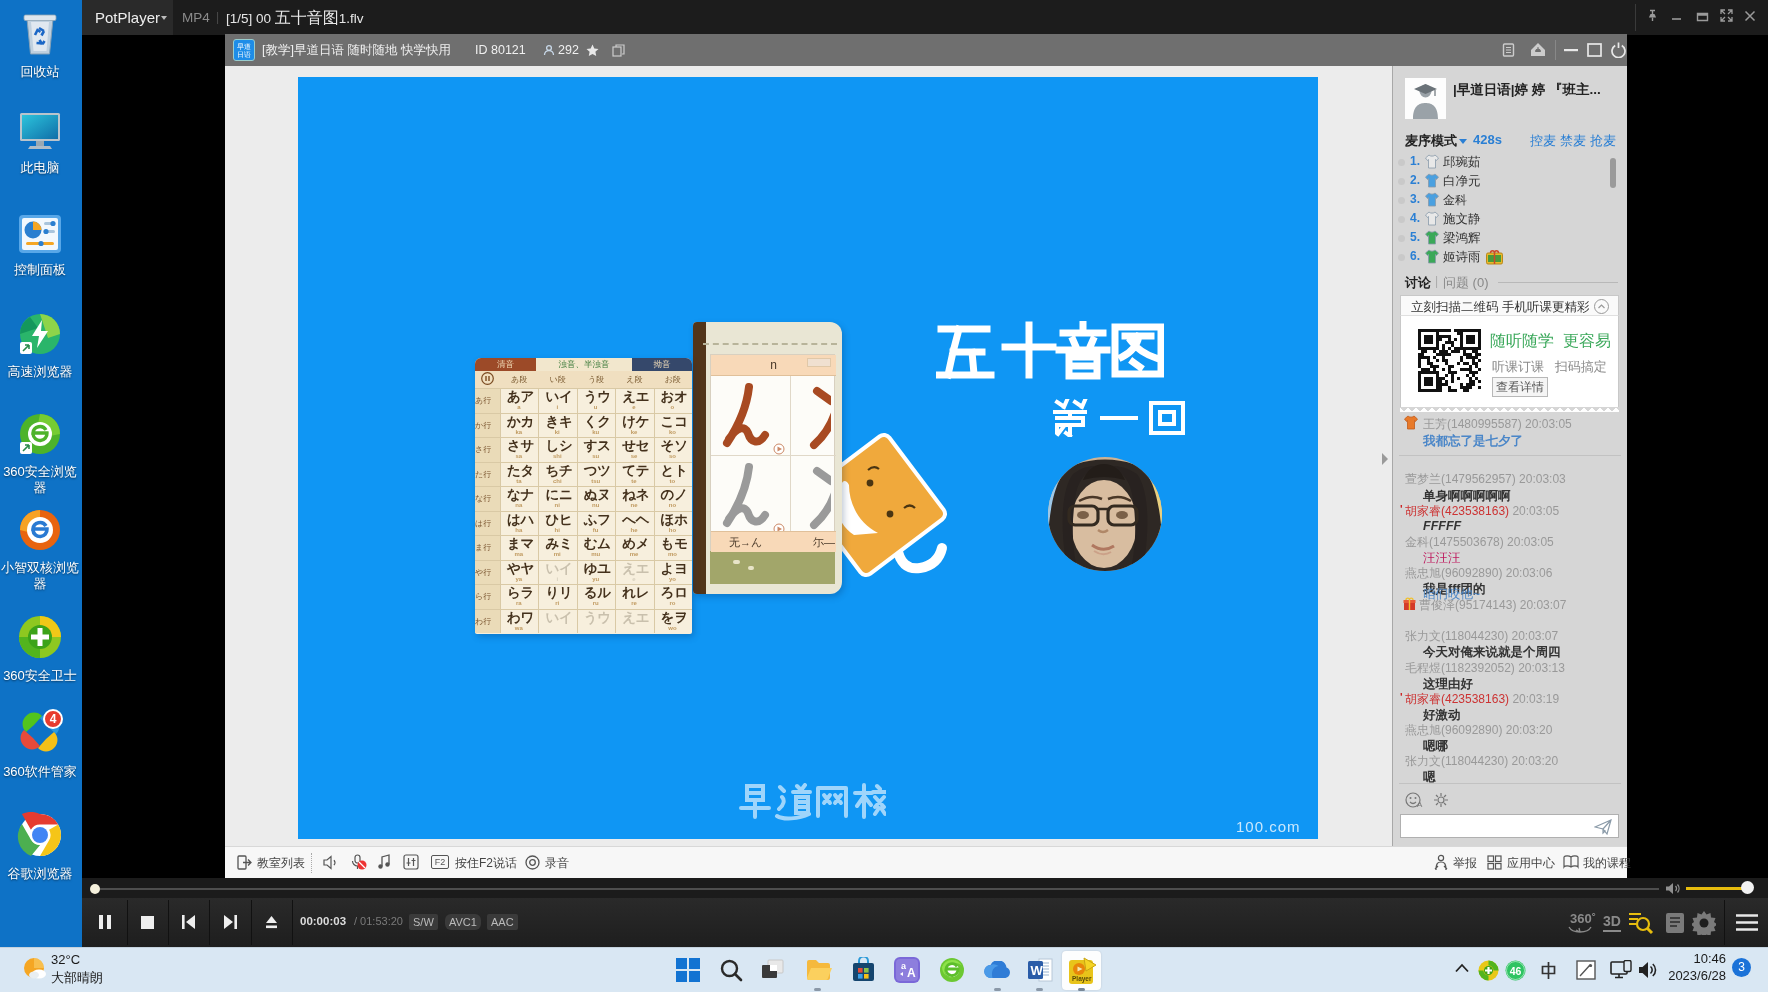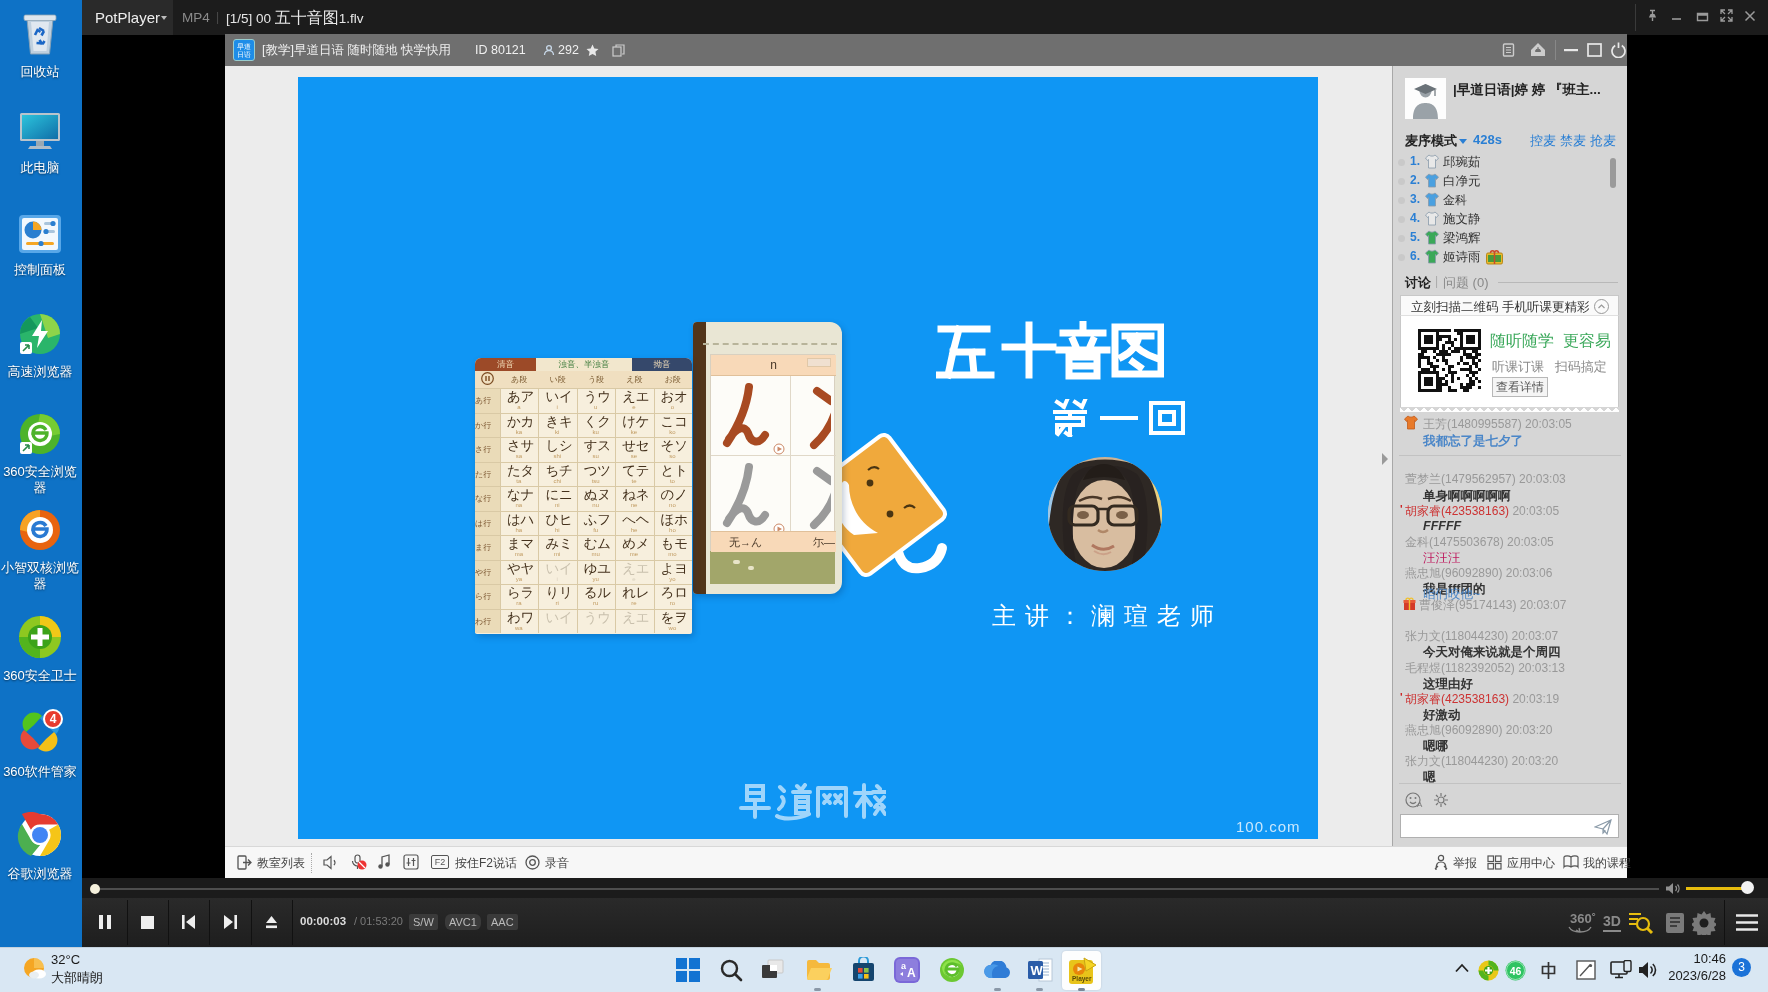--- a/index.html
+++ b/index.html
@@ -34,21 +34,21 @@
 
 
 #fcard { position:absolute; z-index:2; left:395px; top:245px; width:149px; height:272px; background:#e9e6d4; border-radius:4px 12px 12px 4px; box-shadow:2px 3px 6px rgba(0,40,90,.25); }
 #fwhite { position:absolute; left:17px; top:32px; width:125px; height:197px; background:#fdfcf8; border:1px solid #d8d0c0; }
 #chart { position:absolute; z-index:3; left:177px; top:237px; width:217px; height:276px; background:#f7efdd; border-radius:6px 6px 2px 2px; overflow:hidden; box-shadow:2px 3px 6px rgba(0,40,90,.25);margin-top:44px; }
 .ktabs { height:13px; display:flex; font-size:8.5px; line-height:13px; text-align:center; }
 .khead { height:17px; display:flex; background:#f0dfc0; font-size:8px; color:#7a5a30; line-height:17px; }
 .khead span { width:38.4px; text-align:center; }
 .krow { display:flex; height:24.5px; border-top:1px solid #d9c9a5; }
 .krow .rl { width:25px; background:#eadbb8; font-size:8px; color:#7a5530; line-height:23px; text-align:left; }
-.kc { width:38.4px; border-left:1px solid #d9c9a5; text-align:center; font-size:13.5px; font-weight:normal; color:#44311c; line-height:14px; padding-top:1px; letter-spacing:-2px; }
+.kc { width:38.4px; border-left:1px solid #d9c9a5; text-align:center; font-size:13.5px; font-weight:bold; color:#44311c; line-height:14px; padding-top:1px; letter-spacing:-2px; }
 .kc small { display:block; font-size:6px; color:#c09a60; line-height:6px; letter-spacing:0; }
 .kc.fade { color:#c9c0ad; }
 .kc.fade small { color:#d8d0bd; }
 </style>
 </head>
 <body>
 
 <div id="desktop">
 
   <div class="dicon" style="left:0;top:10px">
@@ -422,21 +422,20 @@
             <rect x="61" y="50" width="29" height="19" rx="6" fill="none" stroke="#332a20" stroke-width="3.2"></rect>
             <path d="M51 53 h10" stroke="#332a20" stroke-width="2.6"></path>
             <ellipse cx="36" cy="59" rx="6" ry="4" fill="#7a6048"></ellipse>
             <ellipse cx="75" cy="59" rx="6" ry="4" fill="#7a6048"></ellipse>
             <path d="M51 74 q5 4 10 0" stroke="#b08868" stroke-width="2.4" fill="none"></path>
             <path d="M45 89 q11 8 22 1" stroke="#b07860" stroke-width="3" fill="none"></path>
             <path d="M47 95 q9 6 17 1" stroke="#c89a82" stroke-width="2" fill="none" opacity="0.8"></path>
           </g>
         </svg>
 
-        <div style="position:absolute;left:694px;top:523px;color:#fff;font-size:24px;letter-spacing:9px;white-space:nowrap">主讲：澜瑄老师</div>
 
         <svg style="position:absolute;left:438px;top:706px" width="150" height="38" viewBox="0 0 150 38">
           <g fill="none" stroke="rgba(255,255,255,0.6)" stroke-width="4" stroke-linecap="round">
             <path d="M11 3 H27 V17 H11 Z M11 10 H27 M19 17 V34 M5 25 H33"></path>
             <path d="M44 4 L48 8 M46 14 C49 17 48 22 43 26 M41 33 C47 37 63 36 73 31 M61 3 L64 6 M69 2 L66 6 M57 9 H74 M60 14 H72 V30 H60 Z M60 19 H72 M60 24 H72"></path>
             <path d="M82 5 H110 M82 5 V33 M110 5 V33 M88 12 L94 20 M94 12 L88 20 M99 12 L105 20 M105 12 L99 20"></path>
             <path d="M128 2 V34 M119 10 H136 M128 13 L121 23 M128 13 L135 22 M141 3 L144 6 M137 9 H150 M139 14 L148 24 M148 14 L139 24 M139 31 L143 25 M149 31 L145 25"></path>
           </g>
         </svg>
         <div style="position:absolute;left:938px;top:741px;color:rgba(255,255,255,0.78);font-size:15px;letter-spacing:1px">100.com</div>

